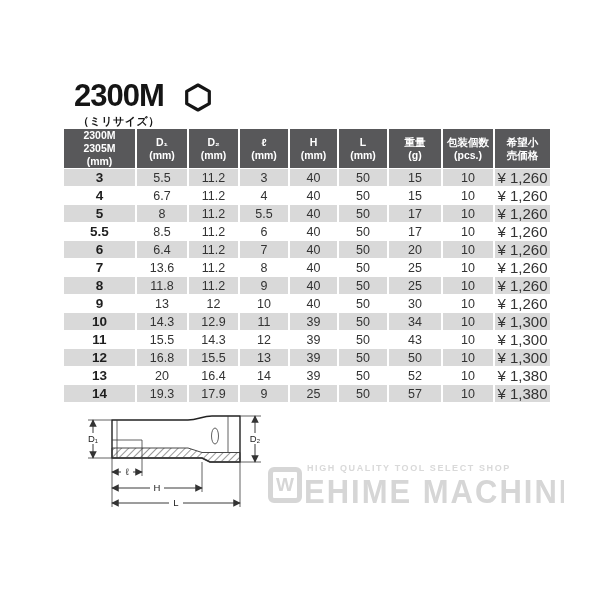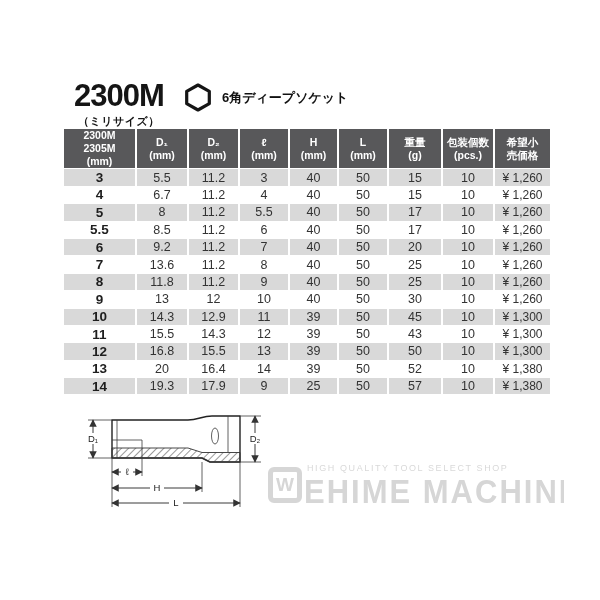--- a/index.html
+++ b/index.html
@@ -22,53 +22,52 @@
     background:#58585a; color:#ffffff; font-size:10.5px; font-weight:bold;
     height:37px; line-height:1.25; text-align:center; vertical-align:middle; padding:0;
   }
   .spec td{
     height:16.4px; font-size:12.5px; color:#333; text-align:center;
     vertical-align:middle; padding:0; white-space:nowrap;
   }
   .spec tbody tr:nth-child(odd) td{background:#d9d9d9;}
   .spec tbody tr:nth-child(even) td{background:#ffffff;}
   .spec tbody td:first-child{background:#dcebf6; font-weight:bold; color:#1e1e1e; font-size:13.5px;}
-  .spec td:last-child{font-size:12px;}
+  .spec td:last-child{font-size:15px;}
   col.c1{width:71px;} col.c2{width:50px;} col.c3{width:49px;}
   col.c4{width:48px;} col.c5{width:47px;} col.c6{width:48px;}
   col.c7{width:52px;} col.c8{width:50px;} col.c9{width:55px;}
   
   .diag{position:absolute; left:62px; top:408px;}
   .diag .dim{stroke:#3a3a3a; stroke-width:1;}
   .diag .thin{stroke:#3a3a3a; stroke-width:0.8;}
   .diag .lbl{font-size:9.5px; fill:#222; text-anchor:middle; font-family:"Liberation Sans","DejaVu Sans",sans-serif;}
   
   .wm-icon{
     position:absolute; left:268px; top:467px; width:24px; height:26px;
     border:5px solid #d6d6d6; border-radius:6px; text-align:center;
   }
   .wm-icon span{font-size:19px; line-height:26px; font-weight:bold; color:#d6d6d6;}
-  .wm-tagline{position:absolute; left:307px; top:463px; font-size:9px; font-weight:normal; letter-spacing:1.6px; color:#d9d9d9; white-space:nowrap;}
+  .wm-tagline{position:absolute; left:307px; top:463px; font-size:9px; font-weight:bold; letter-spacing:1.6px; color:#d9d9d9; white-space:nowrap;}
   .wm-brand{position:absolute; left:304px; top:474px; font-size:31px; font-weight:bold; letter-spacing:2px; color:#d6d6d6; white-space:nowrap; transform:scaleY(1.05); transform-origin:left top;}
 </style>
 </head>
 <body>
 
 <div class="page">
 
   <div class="code-wrap">
     <div class="code">2300M</div>
     <div class="size-note">（ミリサイズ）</div>
   </div>
 
   <svg class="hex" width="28" height="29" viewBox="0 0 28 29">
     <polygon points="14,2 25.3,8.3 25.3,20.7 14,27 2.7,20.7 2.7,8.3" fill="none" stroke="#151515" stroke-width="3.2" stroke-linejoin="round"></polygon>
   </svg>
 
-  <div class="ptype">6角ディープソケット</div>
 
   <table class="spec">
     <colgroup>
       <col class="c1">
         <col class="c2">
         <col class="c3">
         <col class="c4">
         <col class="c5">
       <col class="c6">
         <col class="c7">
@@ -128,21 +127,21 @@
           <td>11.2</td>
           <td>6</td>
           <td>40</td>
           <td>50</td>
           <td>17</td>
           <td>10</td>
           <td>¥ 1,260</td>
         </tr>
         <tr>
           <td>6</td>
-          <td>9.2</td>
+          <td>6.4</td>
           <td>11.2</td>
           <td>7</td>
           <td>40</td>
           <td>50</td>
           <td>20</td>
           <td>10</td>
           <td>¥ 1,260</td>
         </tr>
         <tr>
           <td>7</td>
@@ -177,21 +176,21 @@
           <td>10</td>
           <td>¥ 1,260</td>
         </tr>
         <tr>
           <td>10</td>
           <td>14.3</td>
           <td>12.9</td>
           <td>11</td>
           <td>39</td>
           <td>50</td>
-          <td>45</td>
+          <td>34</td>
           <td>10</td>
           <td>¥ 1,300</td>
         </tr>
         <tr>
           <td>11</td>
           <td>15.5</td>
           <td>14.3</td>
           <td>12</td>
           <td>39</td>
           <td>50</td>

